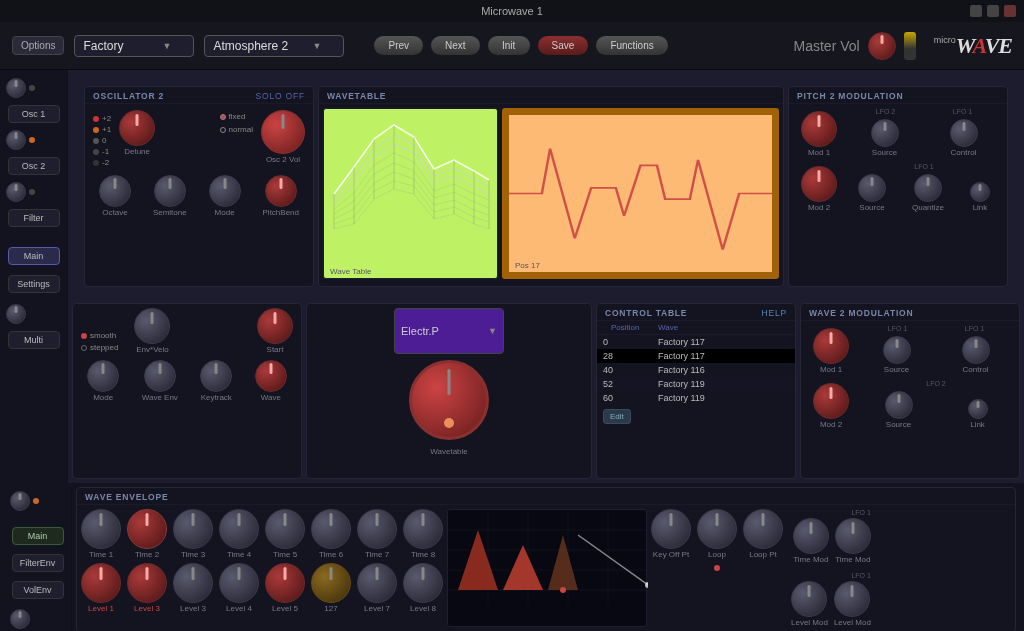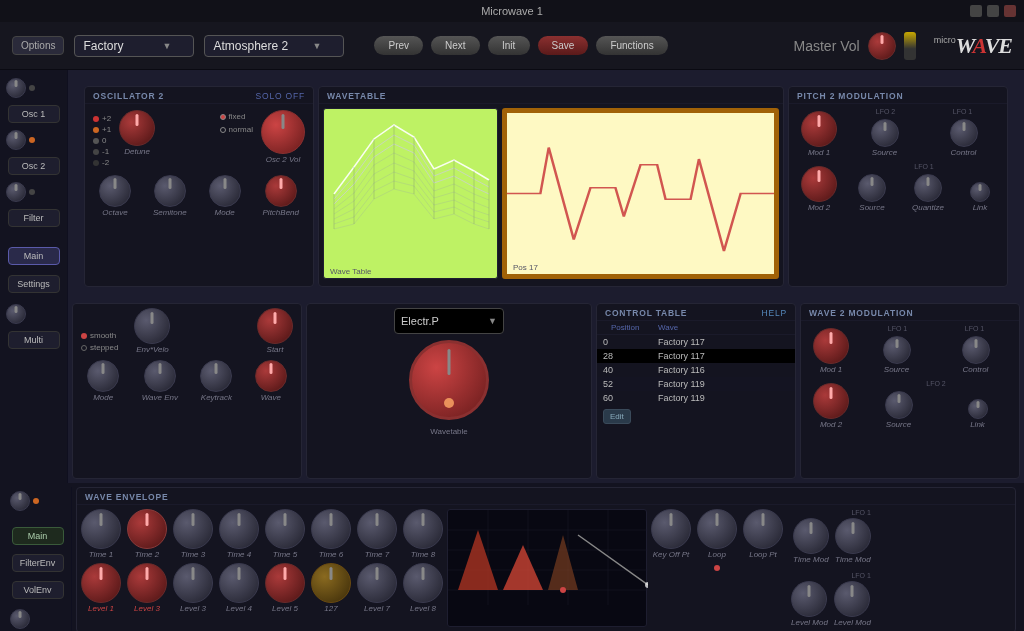--- a/index.html
+++ b/index.html
@@ -164,26 +164,26 @@
       font-size: 8px;
       padding: 2px 6px;
       border-radius: 3px;
       cursor: pointer;
       margin: 4px 6px;
       display: block;
     }
 
     
     .wt-select {
-      background: #000000;
+      background: #4c1d95;
       border: 1px solid #444;
       border-radius: 4px;
       color: #ccc;
       font-size: 11px;
-      padding: 6px 6px;
+      padding: 16px 6px;
       cursor: pointer;
       display: flex;
       align-items: center;
       justify-content: space-between;
       width: 110px;
     }
 
     
     .full-layout {
       display: flex;
@@ -297,21 +297,21 @@
     .s40 { width: 40px; height: 40px; }
     .s44 { width: 44px; height: 44px; }
     .s80 { width: 80px; height: 80px; }
 
     .lbl {
       font-size: 8px;
       color: #778;
       text-align: center;
       margin-top: 1px;
     }
-    .kc { display: flex; flex-direction: column; align-items: center; font-style: italic; }
+    .kc { display: flex; flex-direction: column; align-items: center; }
   </style>
 </head>
 <body>
 
 <div class="title-bar">
   <span class="title-bar-title">Microwave 1</span>
   <div class="title-bar-controls">
     <div class="tb-btn"></div>
     <div class="tb-btn"></div>
     <div class="tb-btn" style="background:#663333;"></div>
@@ -507,21 +507,21 @@
                     <line x1="90" y1="28" x2="90" y2="85"></line>
                     <line x1="110" y1="60" x2="110" y2="110"></line>
                     <line x1="130" y1="51" x2="130" y2="105"></line>
                     <line x1="150" y1="62" x2="150" y2="115"></line>
                     <line x1="165" y1="71" x2="165" y2="120"></line>
                   </g>
                 </svg>
                 <div style="position:absolute;bottom:2px;left:6px;font-size:8px;color:#556;">Wave Table</div>
               </div>
 
-              <div style="flex:1;background:#fef9c3;border:5px solid #a16207;border-radius:3px;position:relative;">
+              <div style="flex:1;background:#fdba74;border:7px solid #a16207;border-radius:3px;position:relative;">
                 <svg width="100%" height="100%" viewBox="0 0 160 140" preserveAspectRatio="none">
                   <polyline points="0,70 20,70 25,30 40,110 50,65 65,65 70,90 80,45 90,45 95,75 110,75 115,40 130,120 140,70 160,70" stroke="#cc4444" stroke-width="1.5" fill="none" opacity="0.9"></polyline>
                 </svg>
                 <div style="position:absolute;bottom:2px;left:6px;font-size:8px;color:#556;">Pos 17</div>
               </div>
             </div>
           </div>
 
           <div class="p" style="width:220px;flex-shrink:0;">
             <div class="p-title">

